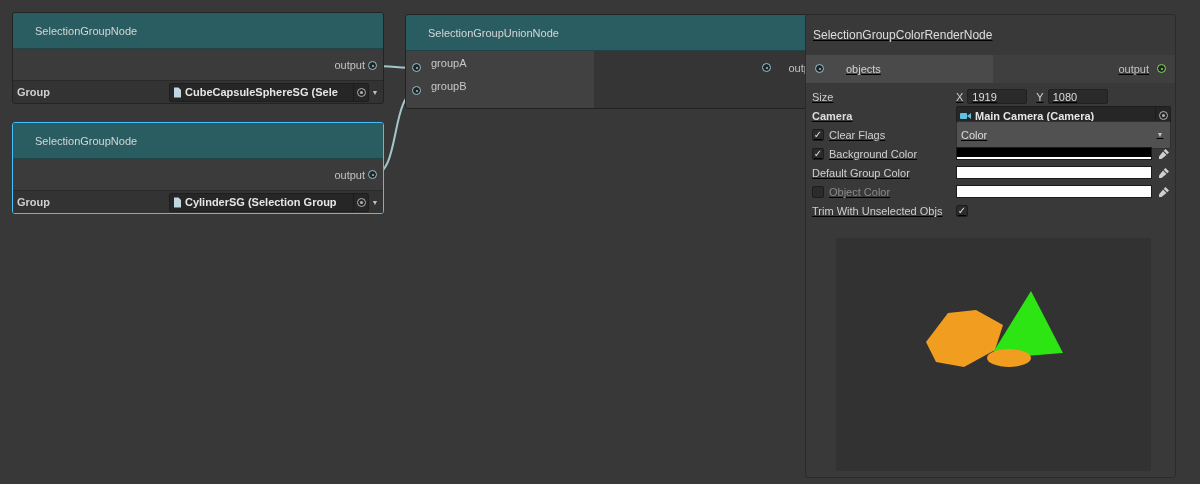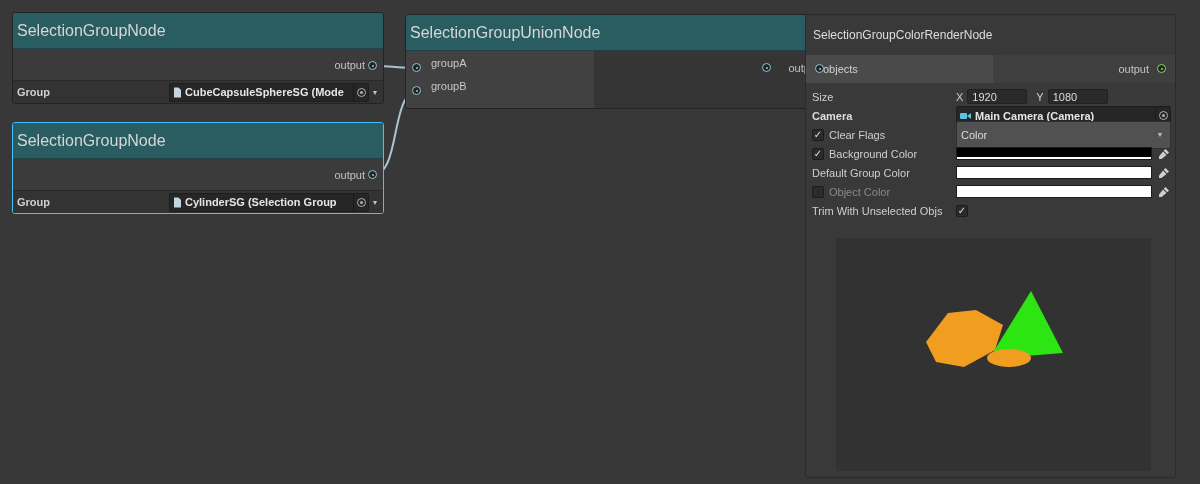--- a/index.html
+++ b/index.html
@@ -1,44 +1,44 @@
 <!DOCTYPE html>
 <html><head>
 <meta charset="utf-8">
 <style>
   html,body{margin:0;padding:0;background:#383838;font-family:"Liberation Sans",sans-serif;}
   .canvas{position:relative;width:1200px;height:484px;background:#383838;overflow:hidden;}
   .edges{position:absolute;left:0;top:0;z-index:0;}
   .node{position:absolute;z-index:1;border-radius:3px;box-sizing:border-box;}
   .sgnode{background:#323232;border:1px solid #232323;overflow:hidden;}
   .sgnode.selected{border:1px solid #44c0ff;}
-  .ntitle{height:35px;background:#2a5d61;border-bottom:1px solid #1f4346;display:flex;align-items:center;padding-left:4px;color:#d6d6d6;font-size:16px;}
+  .ntitle{height:35px;background:#2a5d61;border-bottom:1px solid #1f4346;display:flex;align-items:center;padding-left:22px;color:#d6d6d6;font-size:11px;}
   .outrow{height:31px;background:#3b3b3b;border-bottom:1px solid #292929;display:flex;align-items:center;justify-content:flex-end;padding-right:18px;color:#c2c2c2;font-size:11px;}
   .grouprow{height:22px;background:#333333;display:flex;align-items:center;padding:0 2px;color:#d0d0d0;font-size:11px;}
   .grouplabel{width:152px;padding-left:2px;white-space:nowrap;font-weight:bold;}
   .objfield{flex:1;height:17px;background:#262626;border:1px solid #1e1e1e;border-radius:2px;display:flex;align-items:center;min-width:0;}
   .objicon{margin:0 3px 0 3px;display:flex;align-items:center;}
   .objtext{flex:1;min-width:0;overflow:hidden;white-space:nowrap;color:#e6e6e6;font-size:11px;font-weight:bold;}
   .pickerseg{width:14px;align-self:stretch;border-left:1px solid #1b1b1b;display:flex;align-items:center;justify-content:center;}
   .ring{width:9px;height:9px;border-radius:50%;border:1px solid #b0b0b0;position:relative;box-sizing:border-box;display:inline-block;}
   .ring::after{content:"";position:absolute;left:2px;top:2px;width:3px;height:3px;border-radius:50%;background:#b0b0b0;}
   .ddarrow{width:12px;text-align:center;color:#c0c0c0;font-size:7px;flex:none;}
   .port{position:absolute;z-index:3;width:9px;height:9px;border-radius:50%;border:1px solid currentColor;background:#242424;box-sizing:border-box;}
   .port::after{content:"";position:absolute;left:2.5px;top:2.5px;width:2px;height:2px;border-radius:50%;background:currentColor;}
   .port.teal{color:#8fc6d4;}
   .port.green{color:#7ede57;}
   .ubody{display:flex;height:57px;}
   .ucol-in{width:188px;background:#414141;padding-top:0;box-sizing:border-box;}
   .uinrow{height:23px;display:flex;align-items:center;padding-left:25px;color:#c8c8c8;font-size:11px;}
   .ucol-out{flex:1;background:#353535;display:flex;align-items:flex-start;justify-content:flex-end;padding:6px 23px 0 0;box-sizing:border-box;color:#c2c2c2;font-size:11px;}
   .ucol-out span{line-height:23px;}
-  .rnode{background:#393939;border:1px solid #2b2b2b;}
+  .rnode{background:#393939;border:1px solid #2b2b2b;text-decoration:underline;}
   .rtitle{height:40px;display:flex;align-items:center;padding-left:7px;color:#dedede;font-size:12px;}
   .objrow{height:28px;display:flex;}
-  .objrow-left{width:187px;background:#4a4a4a;display:flex;align-items:center;padding-left:17px;box-sizing:border-box;color:#d2d2d2;font-size:11px;}
+  .objrow-left{width:187px;background:#4a4a4a;display:flex;align-items:center;padding-left:40px;box-sizing:border-box;color:#d2d2d2;font-size:11px;}
   .objrow-right{flex:1;background:#3f3f3f;display:flex;align-items:center;justify-content:flex-end;padding-right:26px;color:#c2c2c2;font-size:11px;}
   .fields{padding:4px 2px 0 6px;}
   .frow{height:19px;display:flex;align-items:center;font-size:11px;color:#cfcfcf;}
   .flabel{width:144px;flex:none;display:flex;align-items:flex-end;gap:5px;box-sizing:border-box;white-space:nowrap;overflow:hidden;}
   .flabel.bold{font-weight:bold;color:#dedede;}
   .flabel.disabled{color:#8a8a8a;}
   .fctrl{flex:1;display:flex;align-items:center;margin-right:2px;min-width:0;}
   .checkbox{width:12px;height:12px;flex:none;background:#2b2b2b;border:1px solid #1c1c1c;border-radius:2px;display:flex;align-items:center;justify-content:center;color:#e0e0e0;font-size:10px;line-height:1;box-sizing:border-box;}
   .axis{margin-right:4px;color:#cfcfcf;}
   .numfield{width:60px;height:15px;flex:none;background:#2a2a2a;border:1px solid #212121;border-radius:2px;color:#dcdcdc;font-size:11px;display:flex;align-items:center;padding-left:4px;box-sizing:border-box;margin-right:9px;}
@@ -68,21 +68,21 @@
       <span>output</span>
     </div>
     <div class="grouprow">
       <span class="grouplabel">Group</span>
       <div class="objfield">
         <span class="objicon">
           <svg width="9" height="11" viewBox="0 0 9 11">
               <path d="M1 0.5 H5.5 L8 3 V10.5 H1 Z" fill="#c2d7e2"></path>
             </svg>
         </span>
-        <span class="objtext">CubeCapsuleSphereSG (Mode</span>
+        <span class="objtext">CubeCapsuleSphereSG (Sele</span>
         <span class="pickerseg">
             <span class="ring"></span>
           </span>
       </div>
       <span class="ddarrow">▼</span>
     </div>
   </div>
 
   <div class="node sgnode selected" style="left:12px;top:122px;width:372px;">
     <div class="ntitle">
@@ -140,21 +140,21 @@
       </div>
     </div>
 
     <div class="fields">
       <div class="frow">
         <div class="flabel">
             <span>Size</span>
           </div>
         <div class="fctrl">
           <span class="axis">X</span>
-          <div class="numfield">1920</div>
+          <div class="numfield">1919</div>
           <span class="axis">Y</span>
           <div class="numfield">1080</div>
         </div>
       </div>
 
       <div class="frow">
         <div class="flabel bold">
             <span>Camera</span>
           </div>
         <div class="fctrl">

